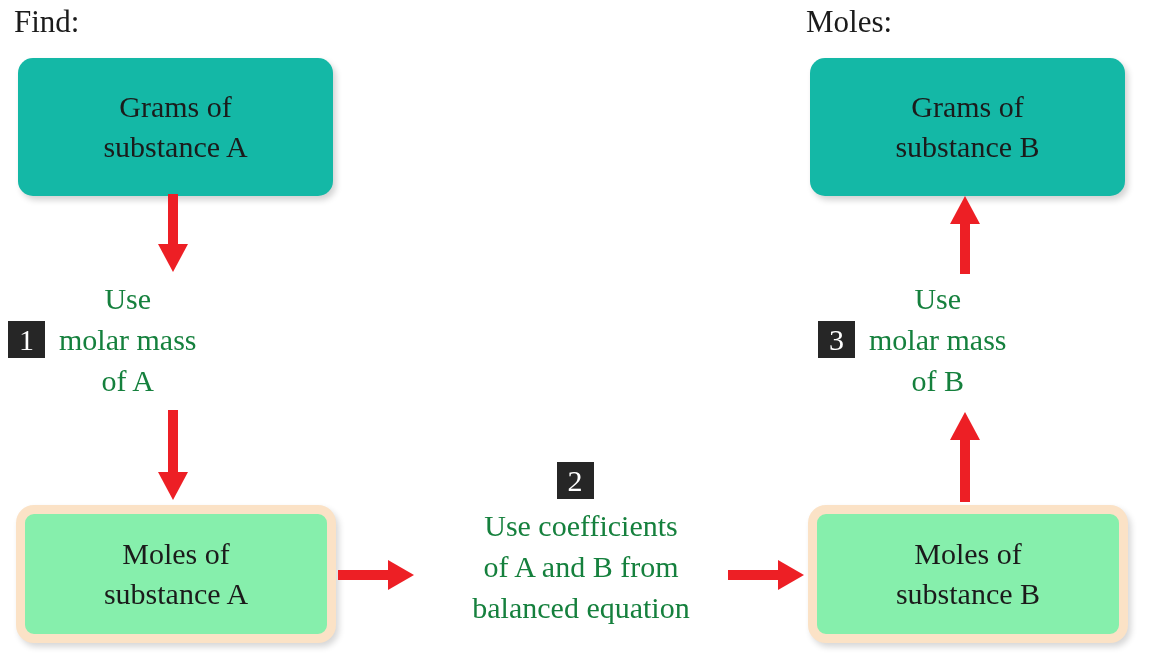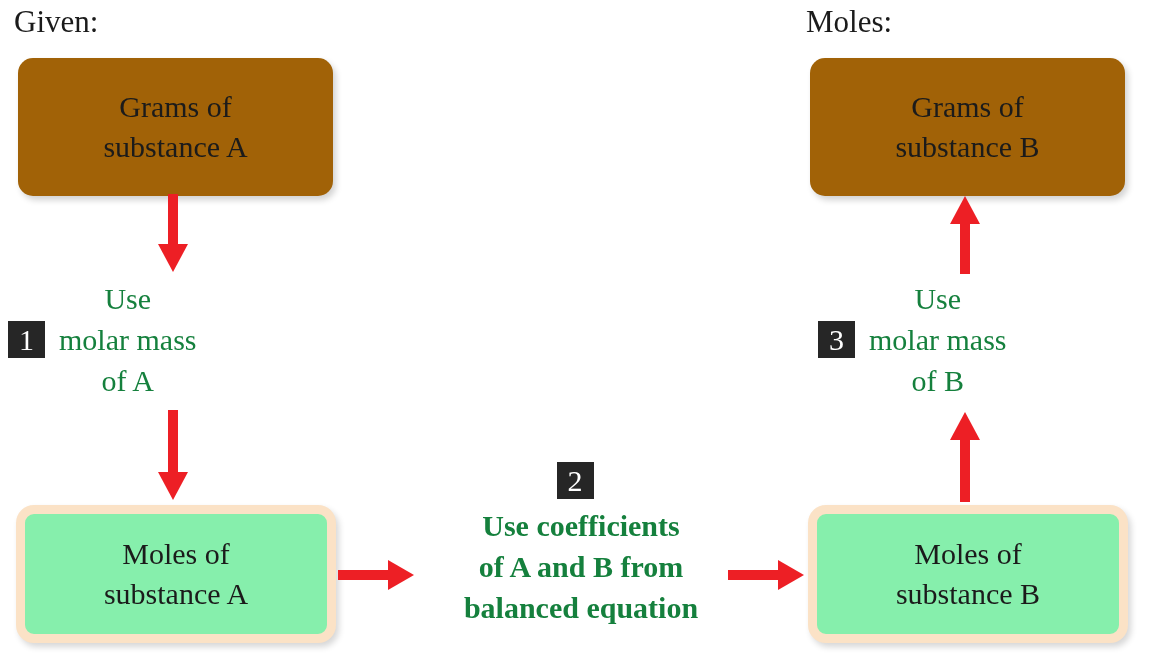--- a/index.html
+++ b/index.html
@@ -36,21 +36,21 @@
   .box {
     position: absolute;
     border-radius: 15px;
     box-sizing: border-box;
     display: flex;
     align-items: center;
     justify-content: center;
     text-align: center;
   }
   .box-filled {
-    background: #a16207;
+    background: #14b8a6;
     box-shadow: 3px 4px 6px rgba(0,0,0,0.18);
   }
   .box-outlined {
     background: #86efac;
     border: 9px solid #fbe2c6;
     border-radius: 18px;
     box-shadow: 3px 4px 6px rgba(0,0,0,0.16);
   }
   .box-label {
     font-size: 30px;
@@ -99,42 +99,41 @@
     left: 375px;
     top: 462px;
     width: 400px;
     display: flex;
     flex-direction: column;
     align-items: center;
   }
   #step-2 .step-text {
     margin-left: 12px;
     margin-top: 6px;
-    font-weight: bold;
   }
 
   
   .arrow {
     position: absolute;
   }
   .arrow svg { display: block; }
 
   #arrow-down-left  { left: 156px; top: 194px; }
   #arrow-up-right   { left: 948px; top: 194px; }
   #arrow-down-left2 { left: 156px; top: 410px; }
   #arrow-up-right2  { left: 948px; top: 410px; }
   #arrow-right-1    { left: 338px; top: 558px; }
   #arrow-right-2    { left: 728px; top: 558px; }
 </style>
 </head>
 <body>
 
 <div class="stage">
 
-  <div class="caption" id="caption-given">Given:</div>
+  <div class="caption" id="caption-given">Find:</div>
 
   <div class="caption" id="caption-find">Moles:</div>
 
   <div class="box box-filled" id="box-grams-a">
     <div class="box-label" style="white-space: pre-line;">Grams of
 substance A</div>
   </div>
 
   <div class="box box-filled" id="box-grams-b">
     <div class="box-label" style="white-space: pre-line;">Grams of

